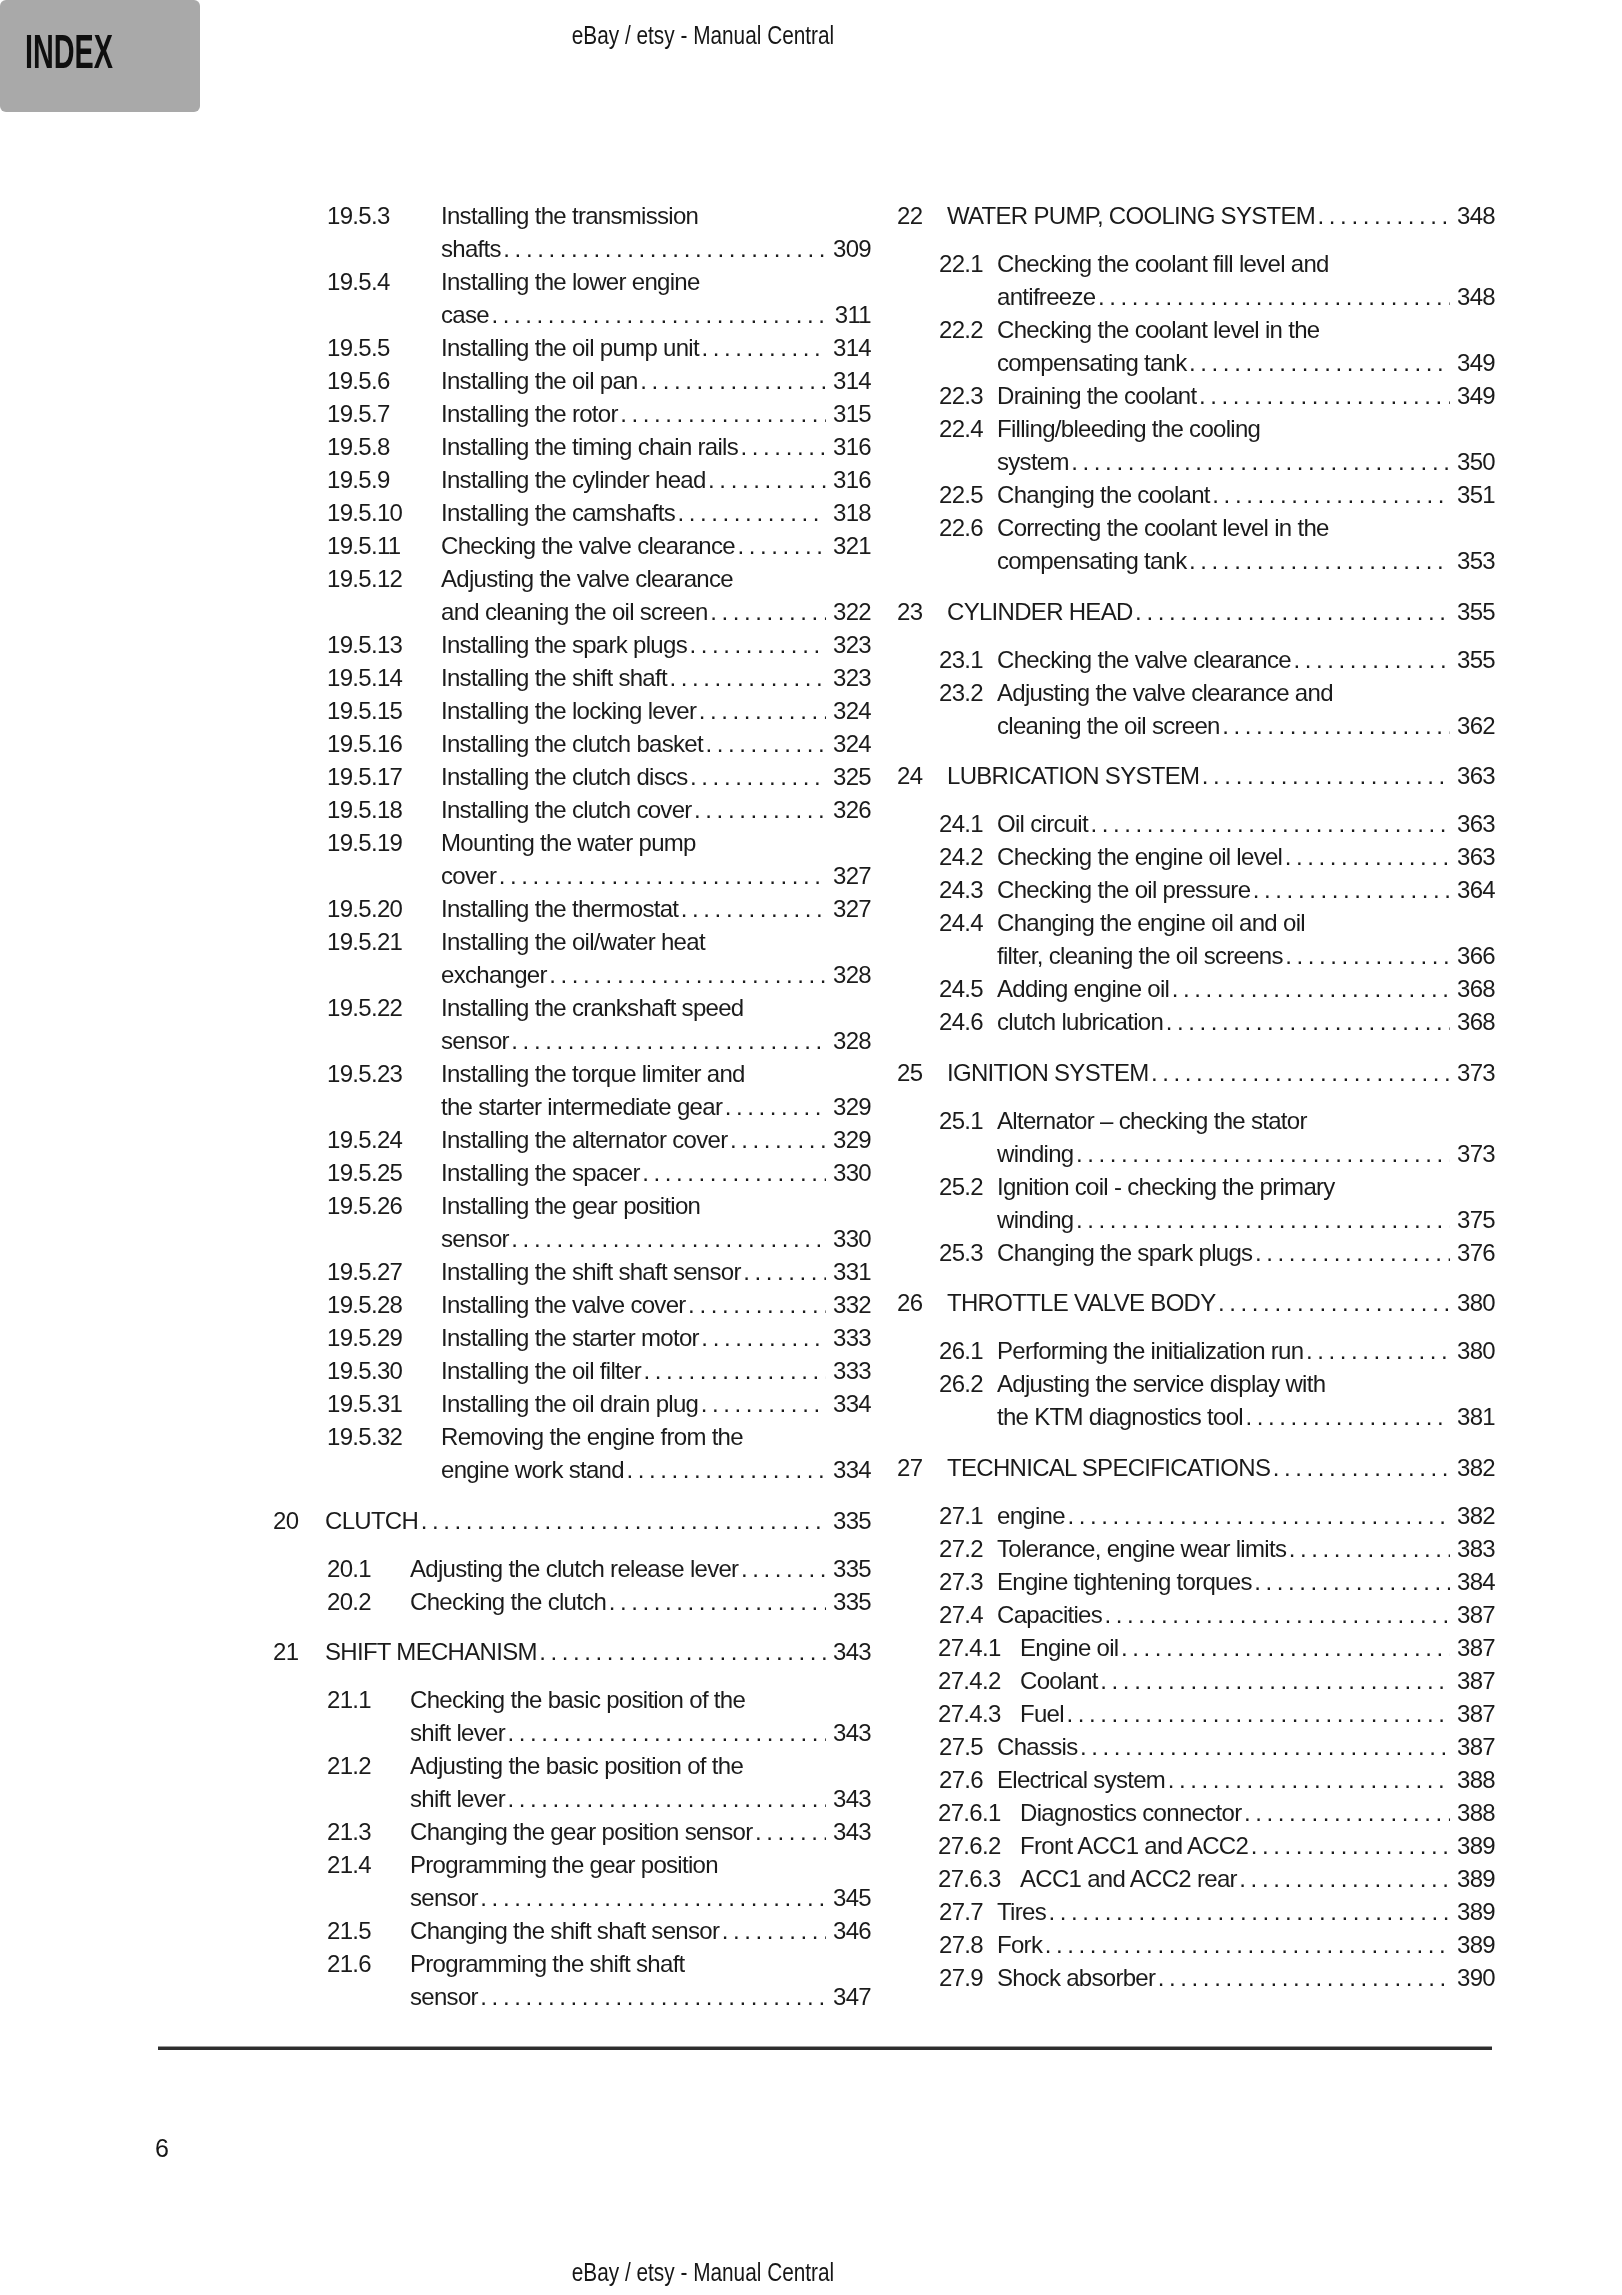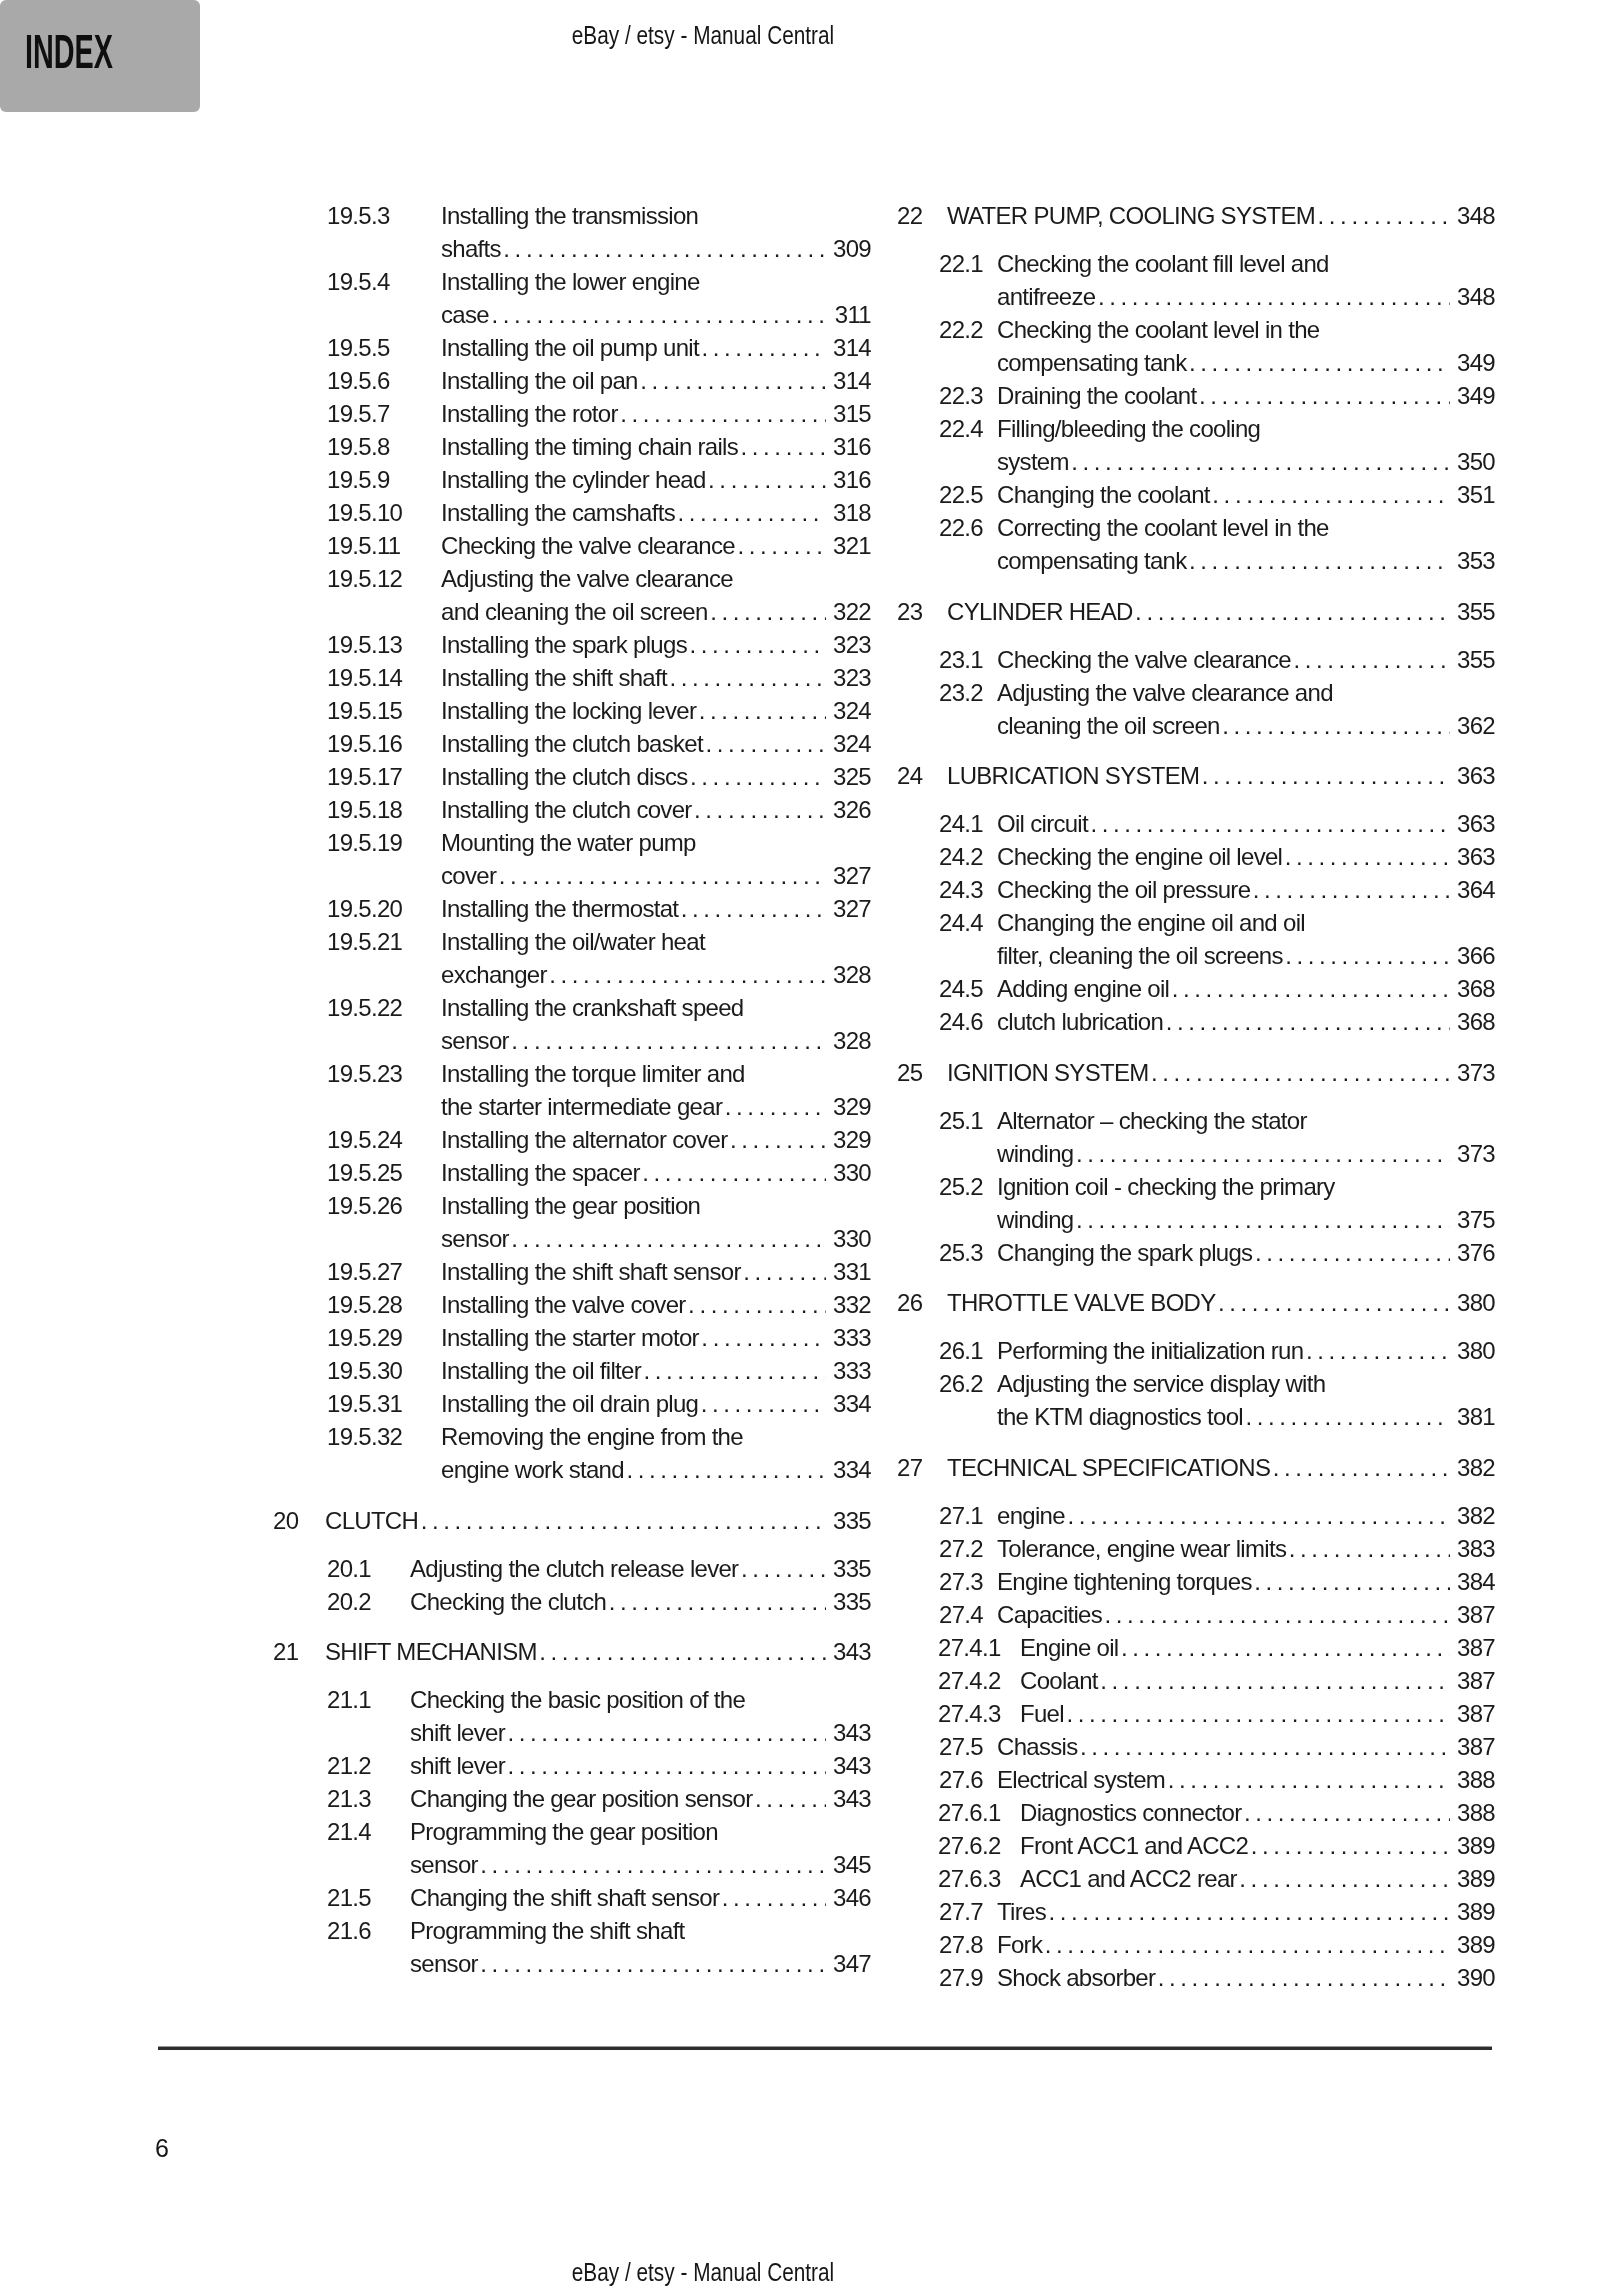--- a/index.html
+++ b/index.html
@@ -439,20 +439,23 @@
           <div class="line last">
             <span class="t">shift lever</span>
             <span class="leader">............................................................................................................................................................................................................................</span>
             <span class="pageref">343</span>
           </div>
         </div>
       </div>
       <div class="entry lvl2">
         <div class="num">21.2</div>
         <div class="body">
+          <div class="line">
+            <span class="t">Adjusting the basic position of the</span>
+          </div>
           <div class="line last">
             <span class="t">shift lever</span>
             <span class="leader">............................................................................................................................................................................................................................</span>
             <span class="pageref">343</span>
           </div>
         </div>
       </div>
       <div class="entry lvl2">
         <div class="num">21.3</div>
         <div class="body">

